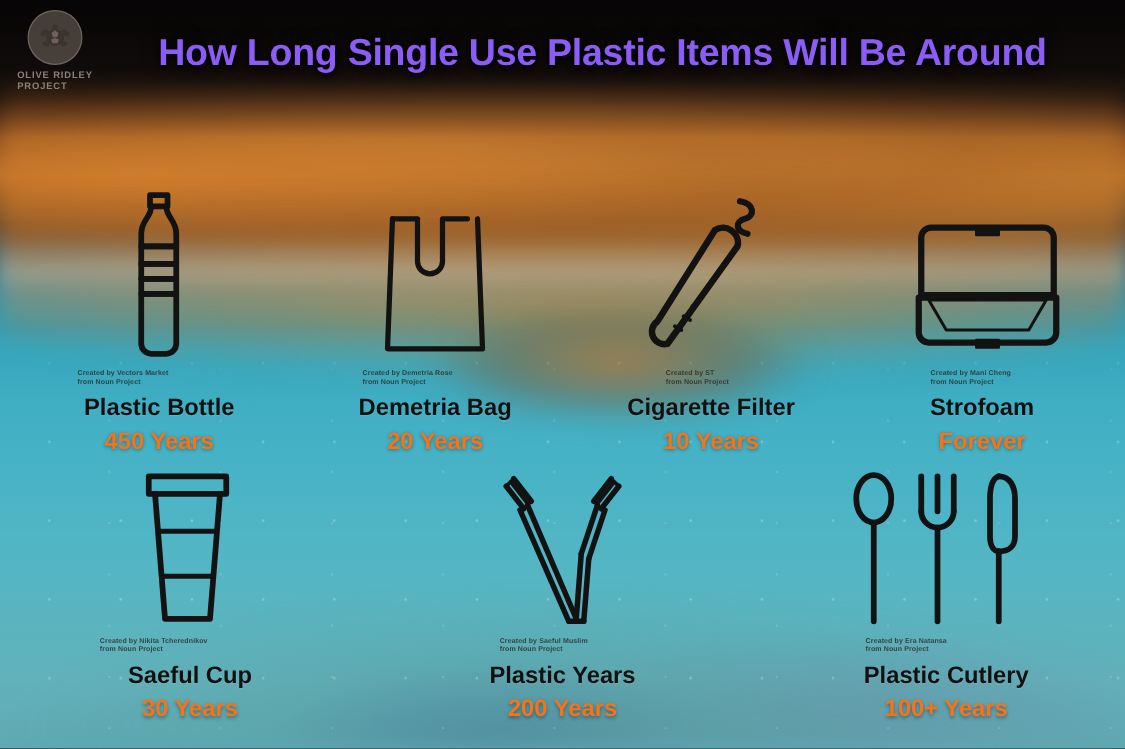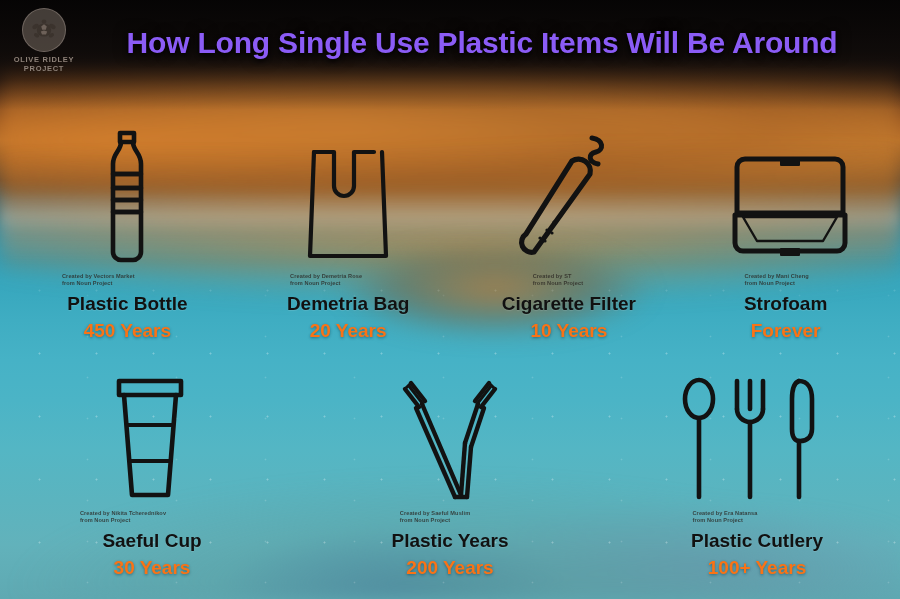--- a/index.html
+++ b/index.html
@@ -113,21 +113,21 @@
   .logo-badge {
     width: 44px; height: 44px; border-radius: 50%;
     background: rgba(142,128,118,0.45);
     border: 1px solid rgba(190,175,165,0.35);
     display: flex; align-items: center; justify-content: center;
     margin-top: 2px;
   }
   .logo-badge svg { display: block; }
   .logo-text {
     margin-top: 3px;
-    text-align: center;
+    text-align: left;
     color: #8d8178;
     font-size: 7.5px;
     font-weight: bold;
     letter-spacing: 0.7px;
     line-height: 9px;
   }
   .title {
     flex: 1 1 auto;
     text-align: center;
     color: #8b5cf6;
@@ -138,21 +138,21 @@
     padding-right: 18px;
     white-space: nowrap;
   }
 
   
   .row {
     position: absolute;
     left: 0; width: 900px;
     display: flex;
   }
-  .row-1 { top: 133px; padding-left: 17px; }
+  .row-1 { top: 156px; padding-left: 17px; }
   .row-2 { top: 370px; }
 
   .cell {
     flex: 1 1 0;
     display: flex;
     flex-direction: column;
     align-items: center;
   }
 
   .icon-wrap {

